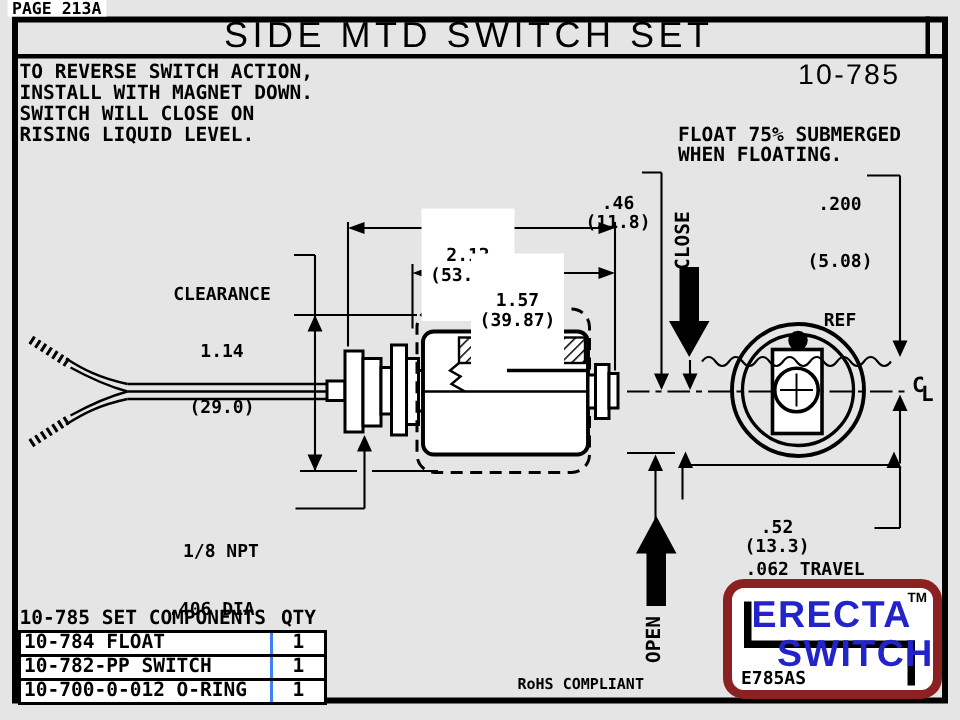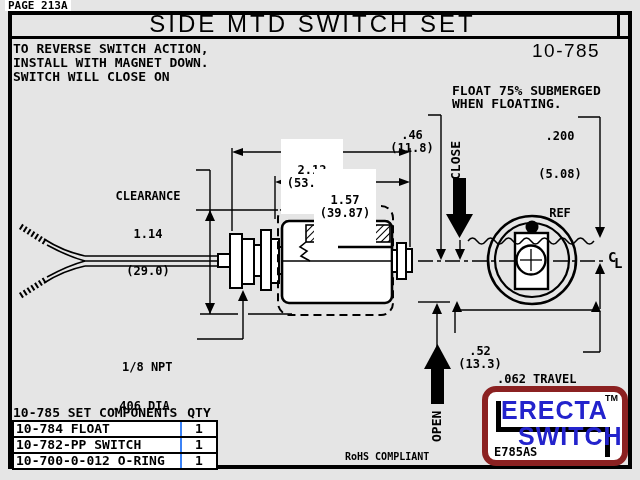--- a/index.html
+++ b/index.html
@@ -57,20 +57,21 @@
   <div id="title-box">
     <div id="page-title">SIDE MTD SWITCH SET</div>
   </div>
   <div id="title-underline"></div>
 
   <div id="part-number">10-785</div>
 
   <div class="t" style="left:13px;top:42px;">TO REVERSE SWITCH ACTION,</div>
   <div class="t" style="left:13px;top:56px;">INSTALL WITH MAGNET DOWN.</div>
   <div class="t" style="left:13px;top:70px;">SWITCH WILL CLOSE ON</div>
+  <div class="t" style="left:13px;top:84px;">RISING LIQUID LEVEL.</div>
 
   <div class="t" style="left:452px;top:84px;line-height:13px;">FLOAT 75% SUBMERGED</div>
   <div class="t" style="left:452px;top:97px;line-height:13px;">WHEN FLOATING.</div>
 
   <div class="t sm ctr" style="left:381px;top:104px;width:62px;">
     <div>.46</div><div>(11.8)</div>
   </div>
   <div class="t sm ctr bgw" style="left:281px;top:139px;width:60px;">
     <div>2.12</div><div>(53.84)</div>
   </div>
@@ -80,21 +81,21 @@
   <div class="t sm ctr" style="left:106px;top:165px;width:84px;">
     <div>CLEARANCE</div>
     <div>1.14</div>
     <div>(29.0)</div>
   </div>
   <div class="t sm ctr" style="left:531px;top:105px;width:58px;">
     <div>.200</div>
     <div>(5.08)</div>
     <div style="margin-top:2px;">REF</div>
   </div>
-  <div class="t sm ctr" style="left:451px;top:320px;width:58px;">
+  <div class="t sm ctr" style="left:489px;top:320px;width:58px;">
     <div>.52</div><div>(13.3)</div>
   </div>
   <div class="t sm" style="left:497px;top:347px;line-height:13px;">
     <div>.062 TRAVEL</div>
     <div>(1.57)</div>
     <div>TO CLOSE TYP</div>
   </div>
   <div class="t sm" style="left:112px;top:334px;line-height:13.3px;">
     <div style="padding-left:10px;">1/8 NPT</div>
     <div>.406 DIA</div>

